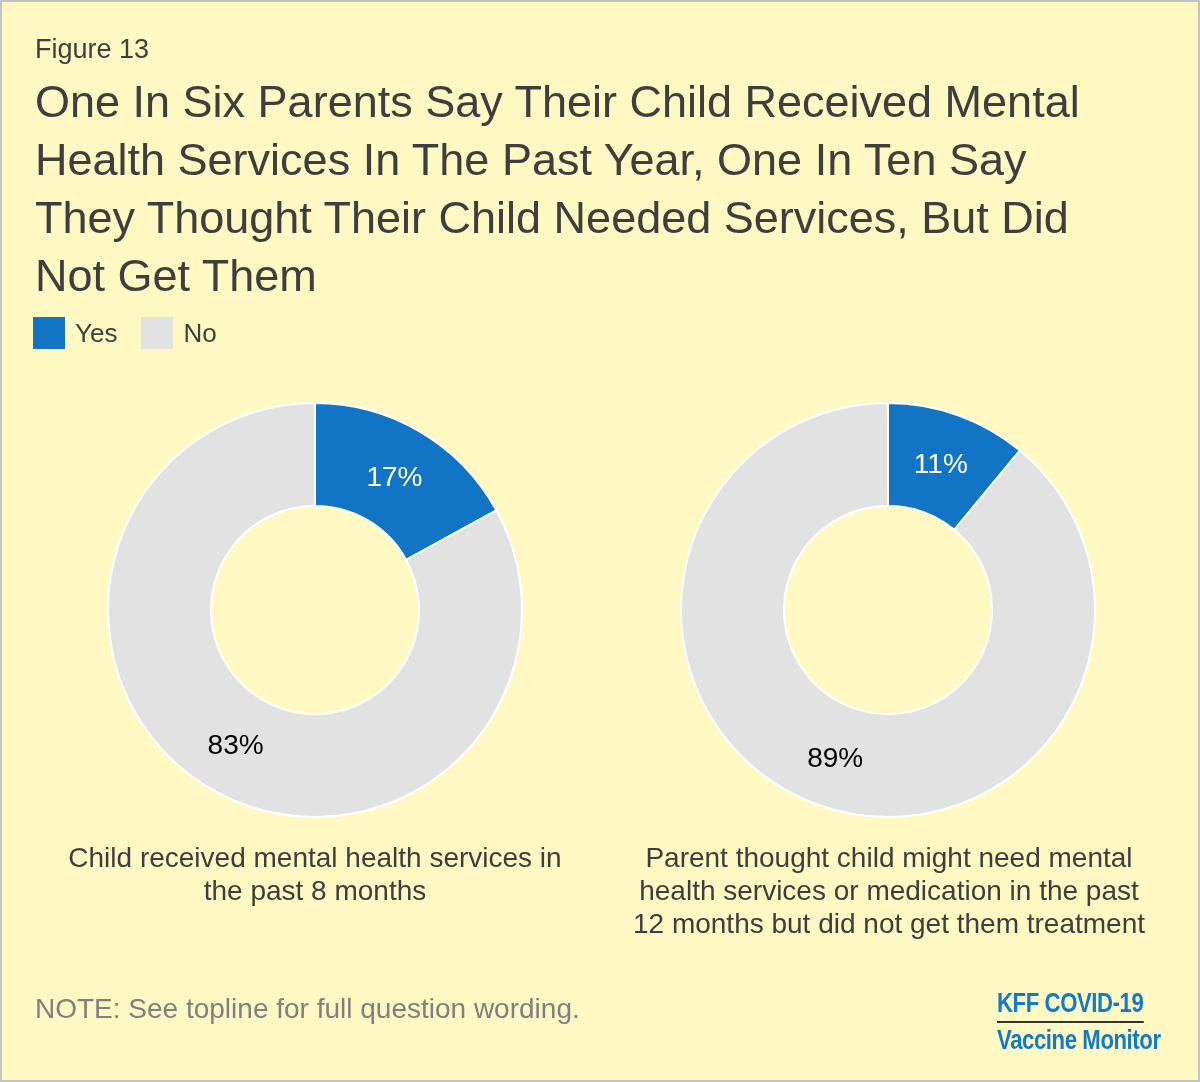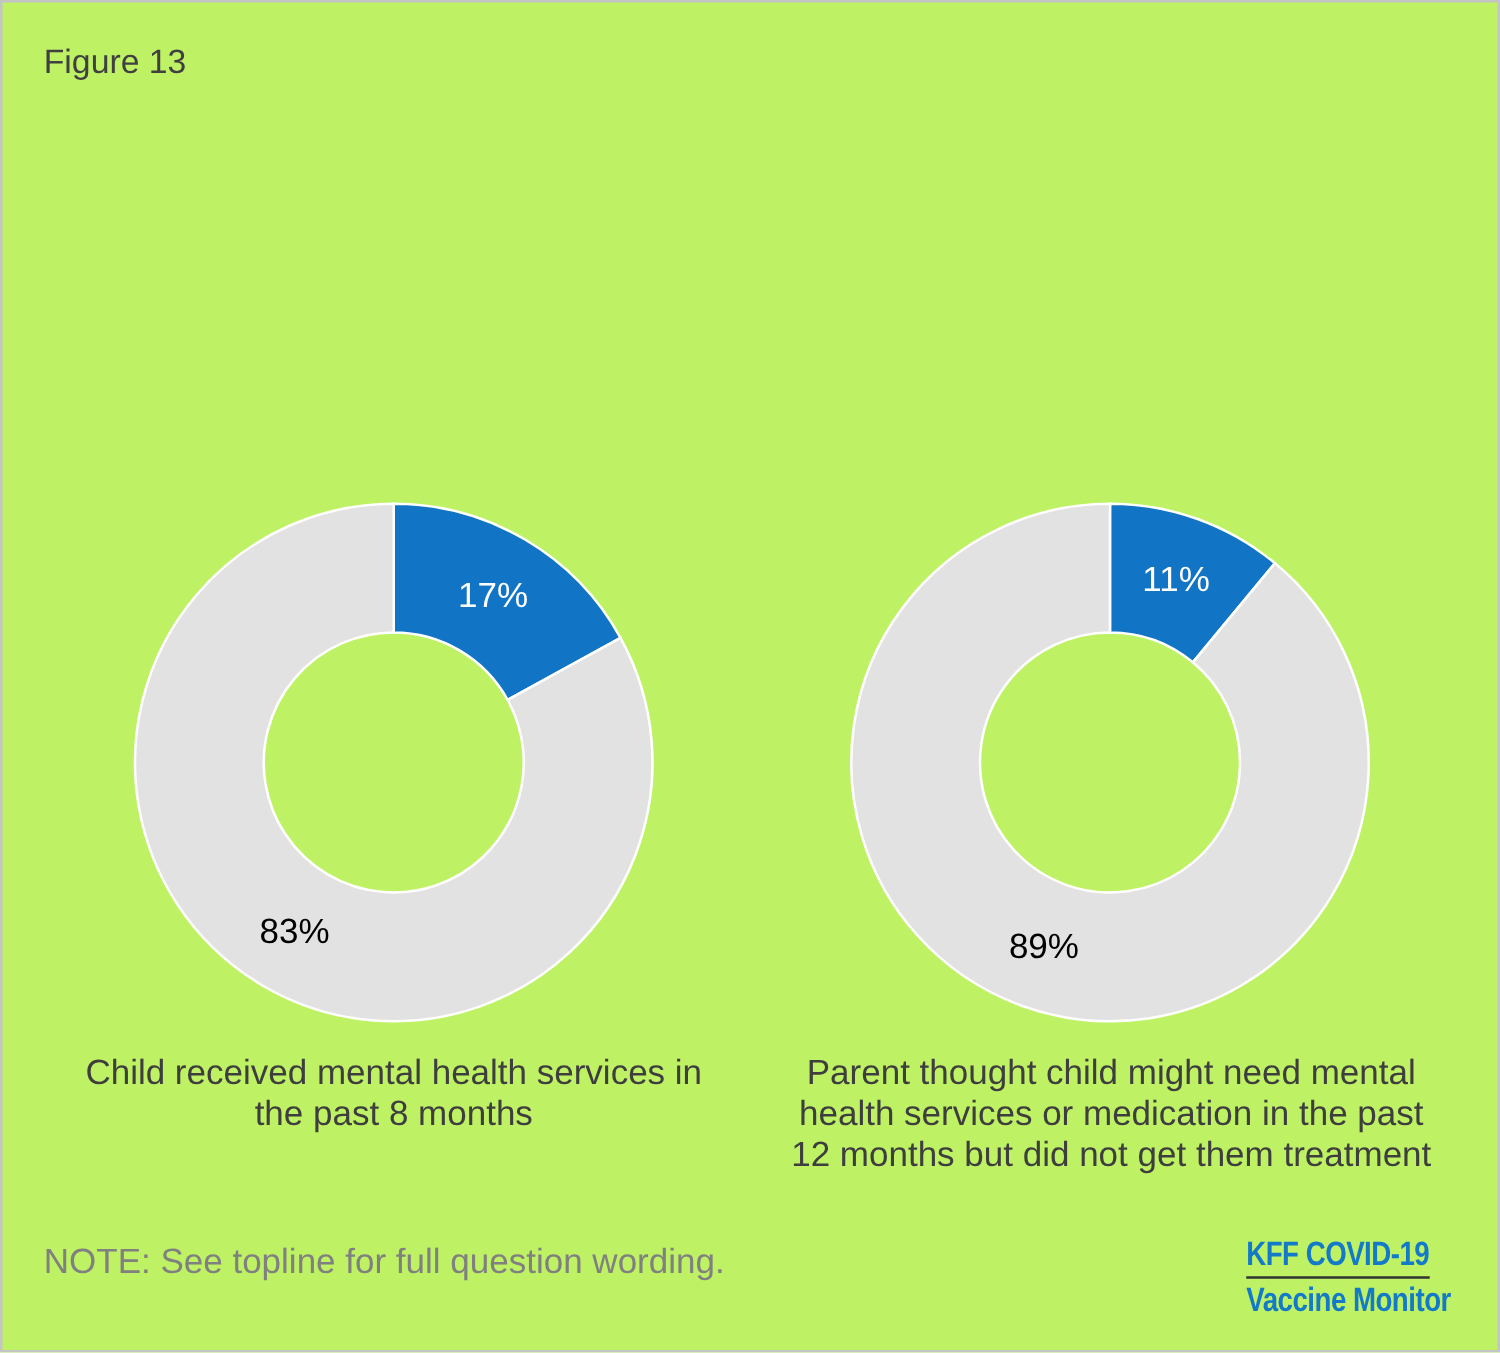--- a/index.html
+++ b/index.html
@@ -6,21 +6,21 @@
     margin: 0;
     padding: 0;
     background: #ffffff;
     font-family: "Liberation Sans", sans-serif;
   }
   .frame {
     position: relative;
     width: 1200px;
     height: 1082px;
     box-sizing: border-box;
-    background: #bef264;
+    background: #fef9c3;
     border: 2px solid #c4c4c4;
     overflow: hidden;
   }
   .figure-label {
     position: absolute;
     left: 33px;
     top: 31px;
     font-size: 27px;
     line-height: 32px;
     color: #404040;
@@ -112,21 +112,35 @@
     margin-bottom: 2px;
   }
 </style>
 </head>
 <body>
 
 <div class="frame">
 
   <div class="figure-label">Figure 13</div>
 
+  <h1 class="title">One In Six Parents Say Their Child Received Mental
+Health Services In The Past Year, One In Ten Say
+They Thought Their Child Needed Services, But Did
+Not Get Them</h1>
 
+  <div class="legend">
+    <div class="legend-item">
+      <span class="swatch" style="background: rgb(17, 116, 197);"></span>
+      <span class="legend-label">Yes</span>
+    </div>
+    <div class="legend-item">
+      <span class="swatch" style="background: rgb(226, 226, 226);"></span>
+      <span class="legend-label">No</span>
+    </div>
+  </div>
 
   <div class="donut donut-left"><svg viewBox="0 0 420 420" width="420" height="420">
         <path d="M 210 3 A 207 207 0 0 1 391.39548276907976 110.27698946094495 L 301.1358947245618 159.89761789342163 A 104 104 0 0 0 210 106 Z" fill="#1174C5" stroke="#FFFFFF" stroke-width="2"></path>
         <text x="289.41046085705796" y="75.72424378738481" dy="0.35em" text-anchor="middle" fill="#FFFFFF">17%</text>
         <path d="M 391.39548276907976 110.27698946094495 A 207 207 0 1 1 209.99999999999997 3 L 209.99999999999997 106 A 104 104 0 1 0 301.1358947245618 159.89761789342163 Z" fill="#E2E2E2" stroke="#FFFFFF" stroke-width="2"></path>
         <text x="130.58953914294216" y="344.27575621261525" dy="0.35em" text-anchor="middle" fill="#000000">83%</text>
       </svg></div>
   <div class="donut donut-right"><svg viewBox="0 0 420 420" width="420" height="420">
         <path d="M 210 3 A 207 207 0 0 1 341.9467658779788 50.50375874541166 L 276.2920949338637 129.86662275131795 A 104 104 0 0 0 210 106 Z" fill="#1174C5" stroke="#FFFFFF" stroke-width="2"></path>
         <text x="262.8431155582655" y="63.22260004314083" dy="0.35em" text-anchor="middle" fill="#FFFFFF">11%</text>

